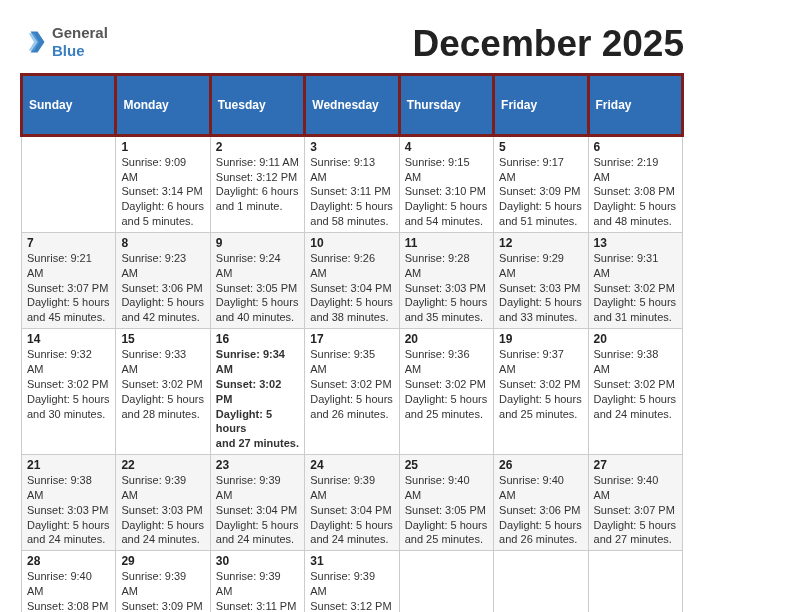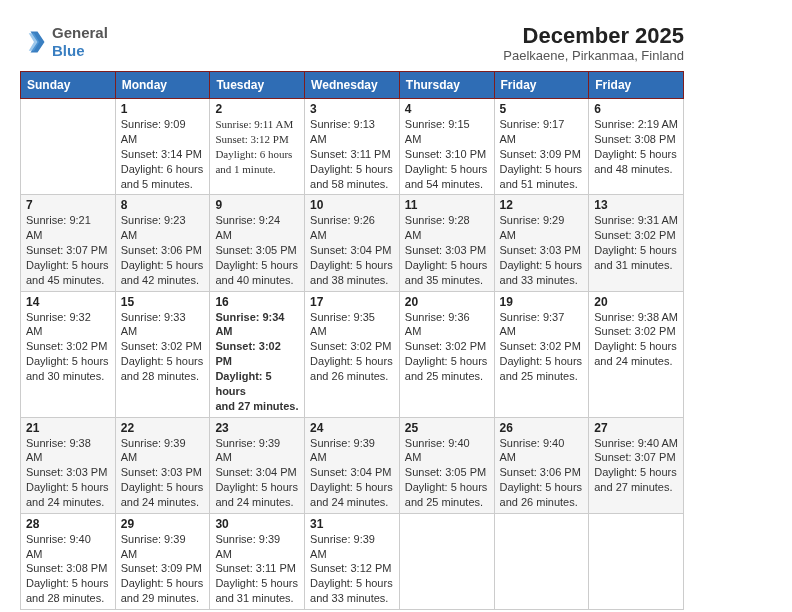--- a/index.html
+++ b/index.html
@@ -37,42 +37,42 @@
     .logo-general { color: #555; }
     .logo-blue { color: #3a7fc1; }
     .logo-icon {
       width: 28px;
       height: 28px;
     }
     .title-block {
       text-align: right;
     }
     .month-title {
-      font-size: 22px;
+      font-size: 37px;
       font-weight: bold;
       color: #222;
       line-height: 1.1;
     }
     .subtitle {
       font-size: 13px;
       color: #555;
     }
     .calendar {
       width: 100%;
       border-collapse: collapse;
       flex: 1;
     }
     .calendar th {
       background: #2f6db5;
       color: #fff;
       font-size: 12px;
       font-weight: bold;
-      padding: 6px 6px;
+      padding: 22px 6px;
       text-align: left;
-      border: 1px solid #7f1d1d;
+      border: 3px solid #7f1d1d;
     }
     .calendar td {
       border: 1px solid #ccc;
       vertical-align: top;
       padding: 3px 5px;
       width: calc(100% / 7);
       background: #fff;
     }
     .calendar tr:nth-child(even) td {
       background: #f5f5f5;
@@ -103,21 +103,20 @@
         <polygon points="20,4 28,16 20,28 12,28 20,16 12,4" fill="#3a7fc1"></polygon>
         <polygon points="16,6 22,16 16,26 10,26 16,16 10,6" fill="#5ba3e0" opacity="0.6"></polygon>
       </svg>
       <div class="logo-text">
         <span class="logo-general">General</span><br>
         <span class="logo-blue">Blue</span>
       </div>
     </div>
     <div class="title-block">
       <div class="month-title">December 2025</div>
-      <div class="subtitle">Paelkaene, Pirkanmaa, Finland</div>
     </div>
   </div>
 
   <table class="calendar">
     <thead>
       <tr>
       <th>Sunday</th>
           <th>Monday</th>
           <th>Tuesday</th>
           <th>Wednesday</th>
@@ -131,21 +130,21 @@
           <td class="empty-cell"></td>
           <td>
             <span class="day-num">1</span>
             <div class="day-info" style="white-space: pre-line;">Sunrise: 9:09 AM
 Sunset: 3:14 PM
 Daylight: 6 hours
 and 5 minutes.</div>
           </td>
           <td>
             <span class="day-num">2</span>
-            <div class="day-info" style="white-space: pre-line; font-family: Liberation Serif, serif;">Sunrise: 9:11 AM
+            <div class="day-info" style="white-space: pre-line;">Sunrise: 9:11 AM
 Sunset: 3:12 PM
 Daylight: 6 hours
 and 1 minute.</div>
           </td>
           <td>
             <span class="day-num">3</span>
             <div class="day-info" style="white-space: pre-line;">Sunrise: 9:13 AM
 Sunset: 3:11 PM
 Daylight: 5 hours
 and 58 minutes.</div>

